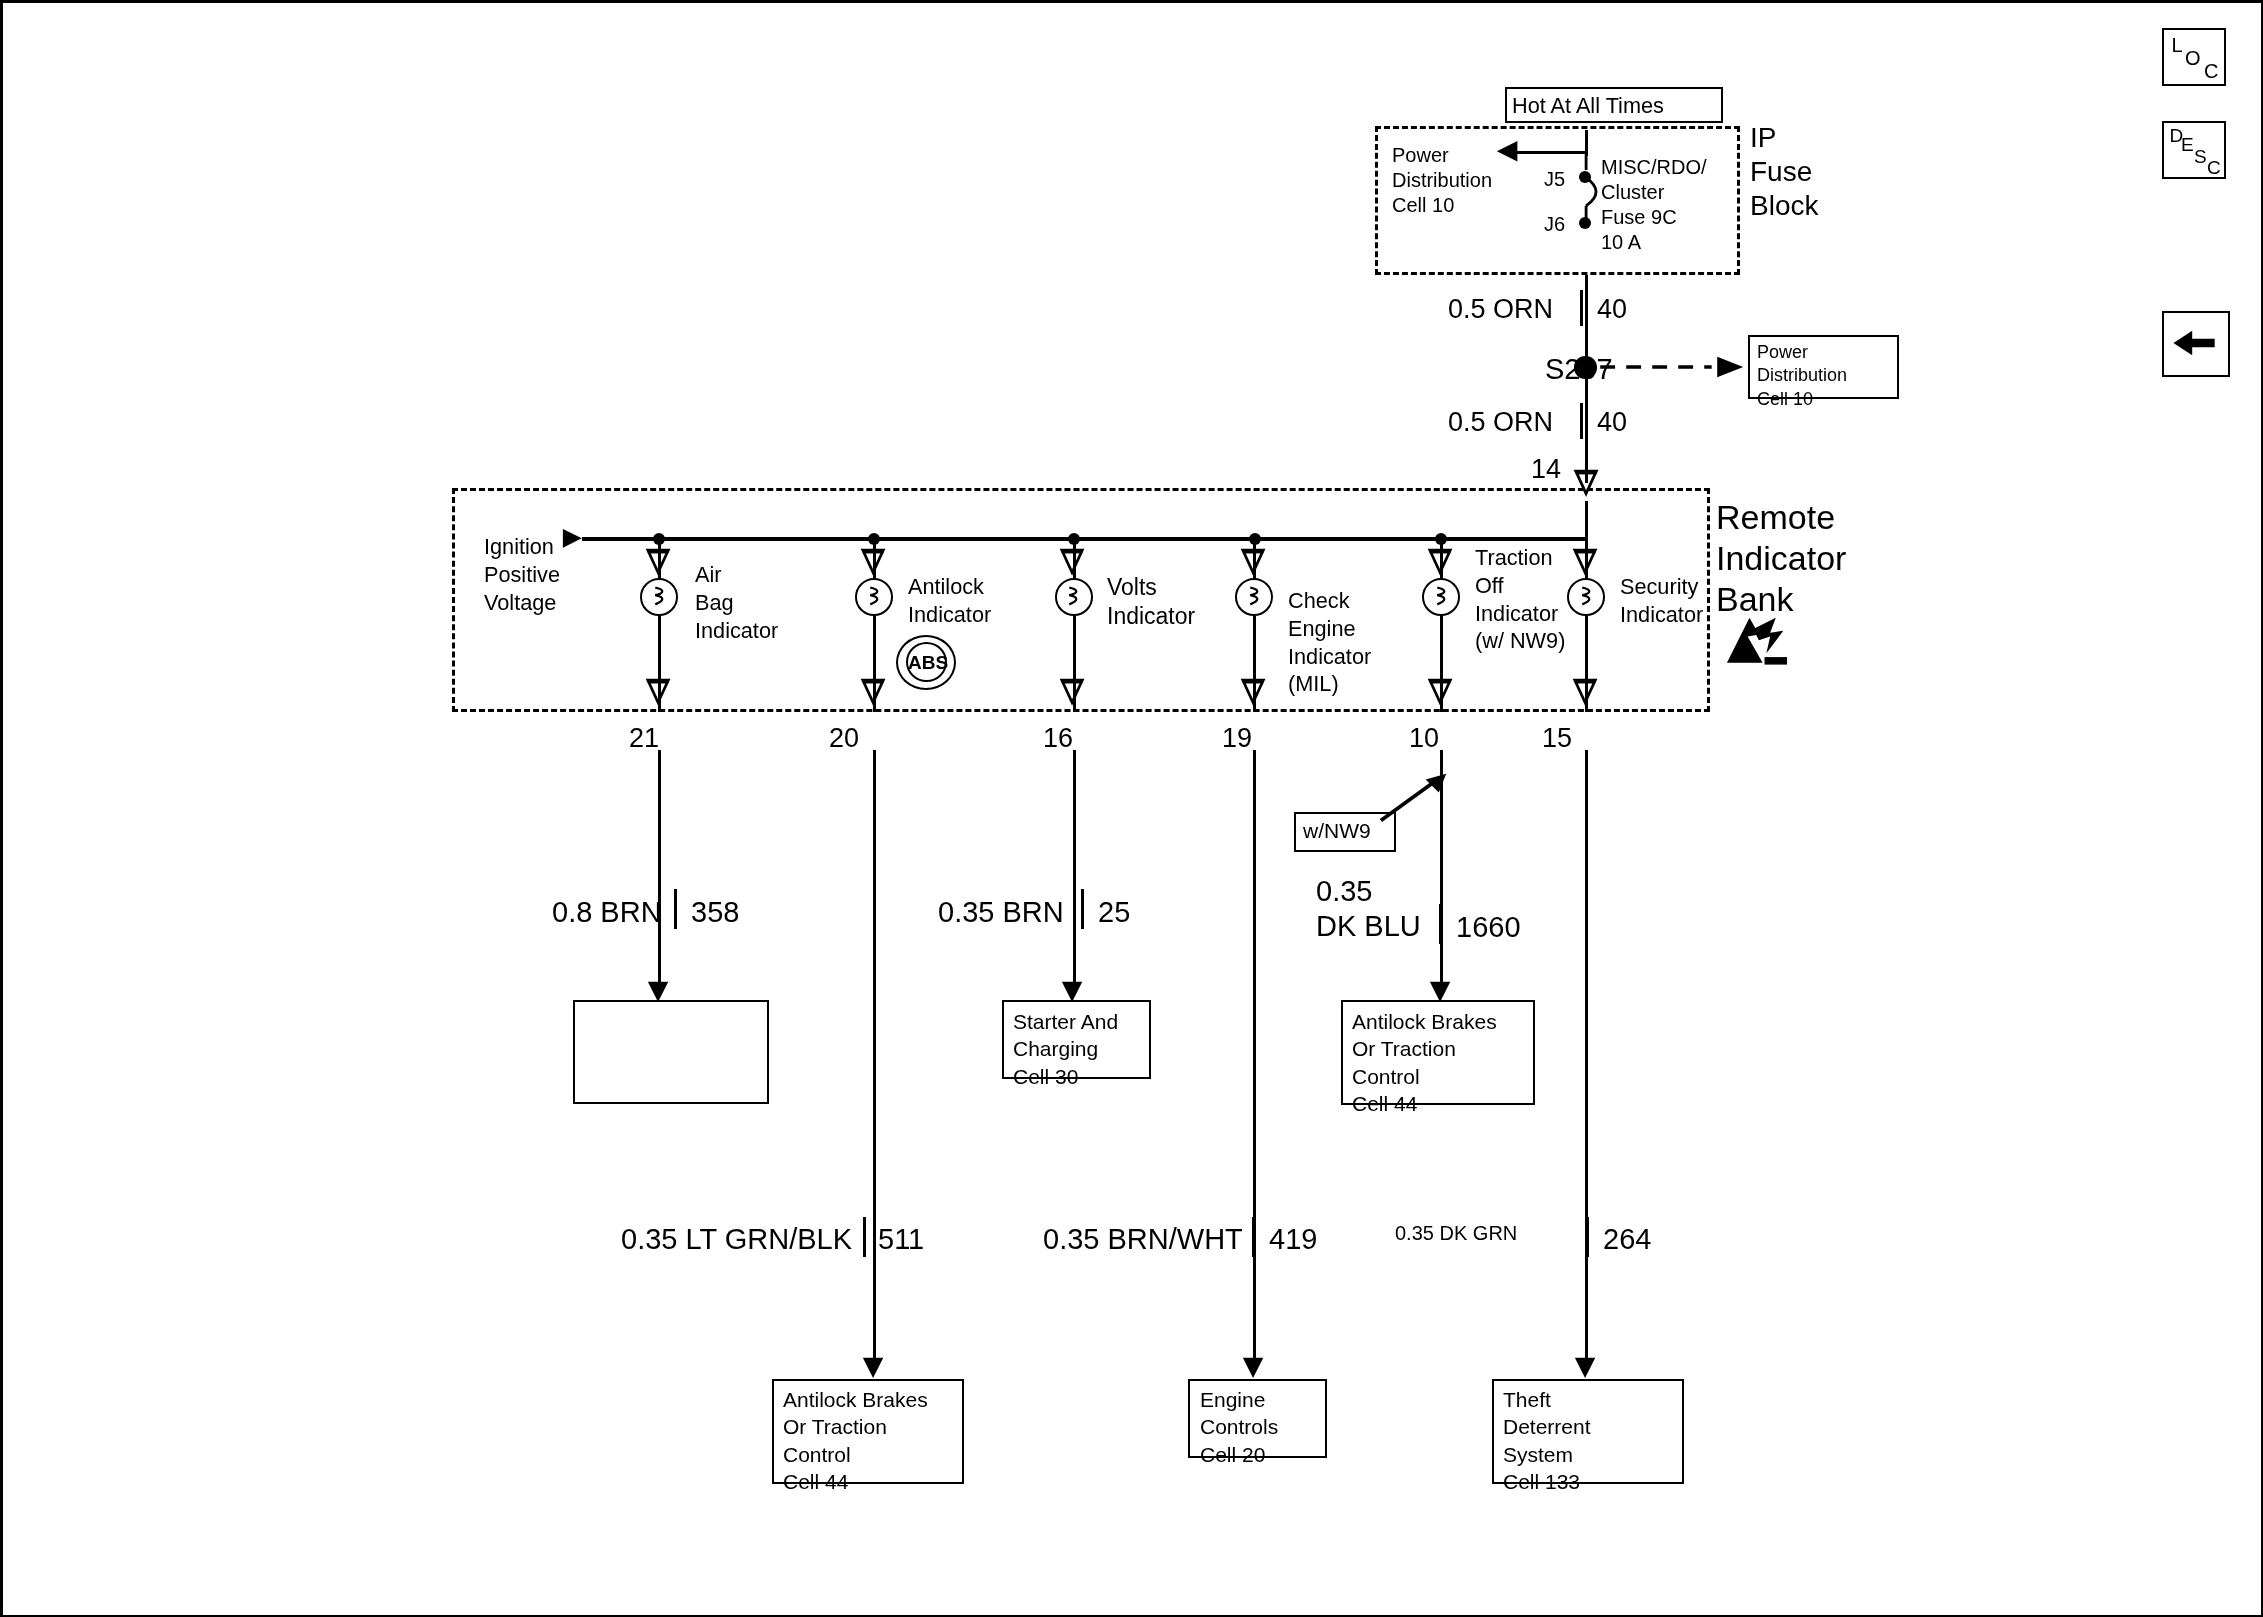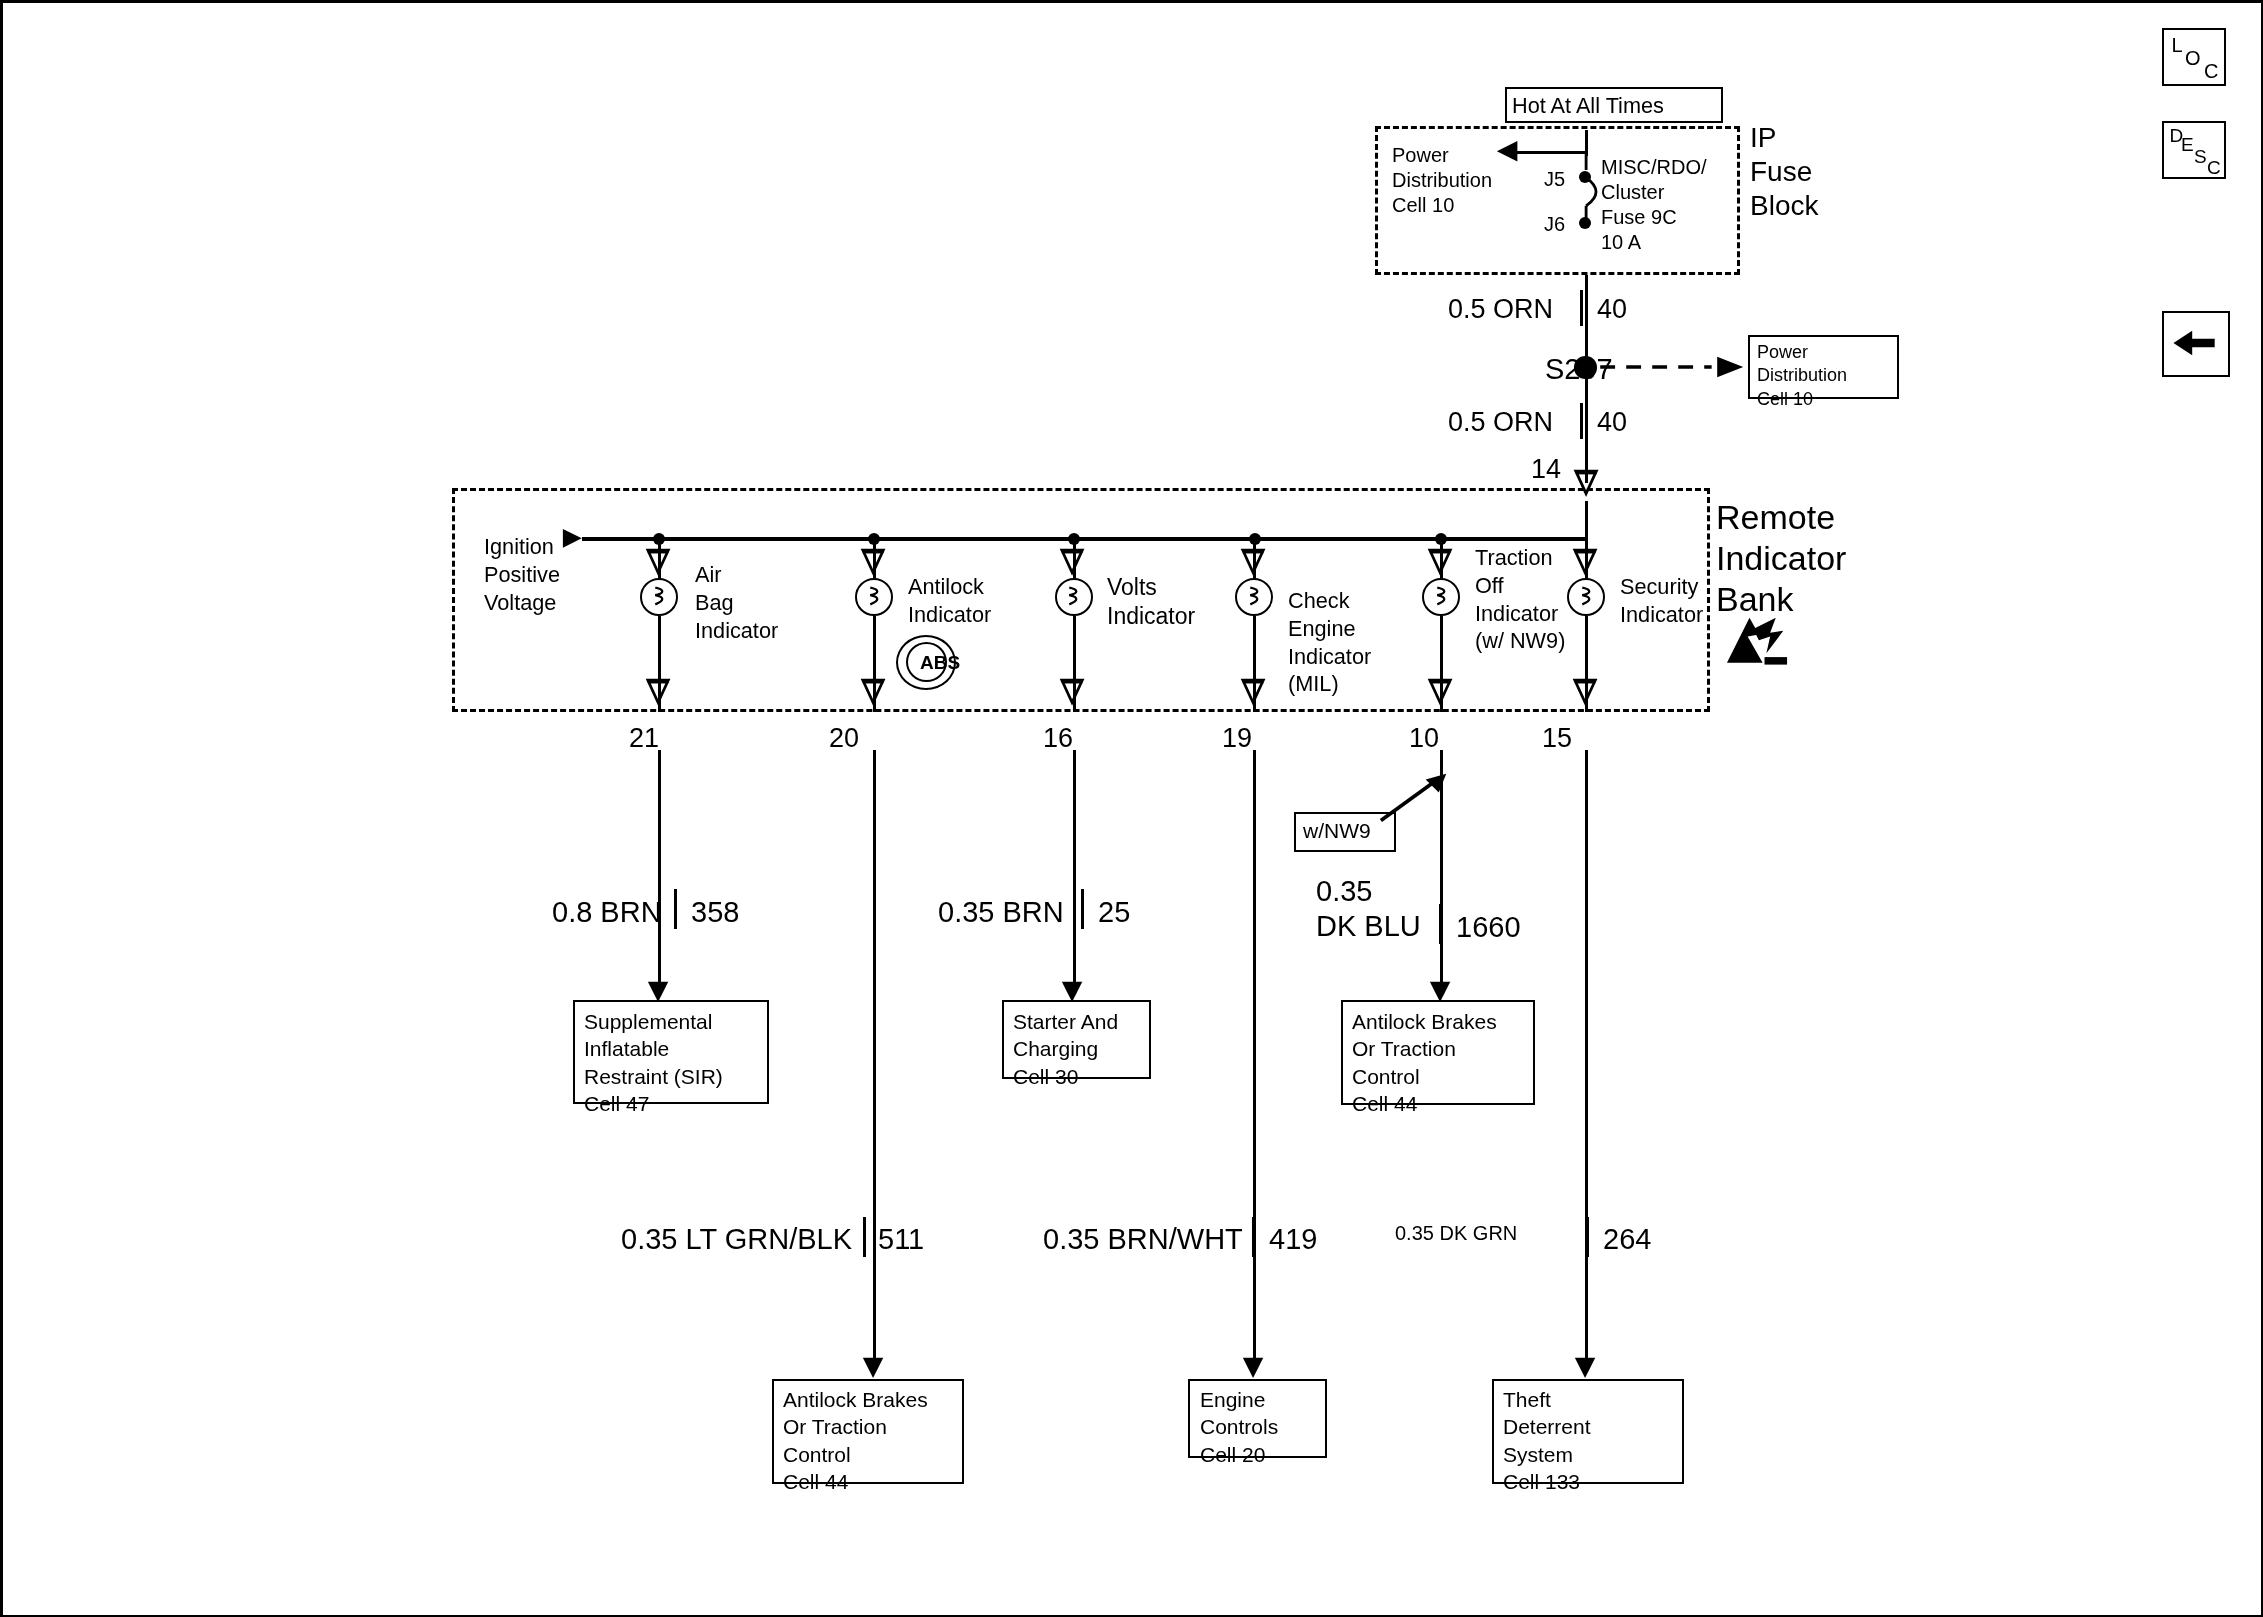--- a/index.html
+++ b/index.html
@@ -228,41 +228,37 @@
   <div class="txt lg" style="left:629px; top:723px; font-size:27px;">21</div>
   <div class="vline" style="left:658px; top:750px; height:243px;"></div>
   <svg class="abs" style="left:646px; top:976px;" width="26" height="28" viewBox="0 0 28 30">
     <path d="M 13 28 L 2 6 L 24 6 Z" fill="#000"></path>
   </svg>
   <div class="txt xl" style="left:552px; top:895px; font-size:29px;">0.8 BRN</div>
   <div class="vline" style="left:674px; top:889px; height:40px;"></div>
   <div class="txt xl" style="left:691px; top:895px; font-size:29px;">358</div>
 
   <div class="box" style="left:573px; top:1000px; width:196px; height:104px;"></div>
-  <div class="txt med" style="left:584px; top:1008px; font-size:21px; line-height:1.3;">Supplemental
-Inflatable
-Restraint (SIR)
-Cell 47</div>
 
   <div class="dot" style="left:868px; top:533px; width:12.2px; height:12.2px;"></div>
   <div class="vline" style="left:873px; top:539px; height:41px;"></div>
   <svg class="abs" style="left:861px; top:550px;" width="26" height="32" viewBox="0 0 28 34">
     <path d="M 13 0 L 2 0 L 13 24 L 24 0 Z" fill="none" stroke="#000" stroke-width="3"></path>
     <path d="M 2 2 L 24 2" stroke="#000" stroke-width="3"></path>
   </svg>
   <div class="lamp" style="left:855px; top:578px; width:38px; height:38px;"></div>
   <svg class="abs" style="left:861px; top:584px;" width="26" height="26" viewBox="0 0 28 28">
     <path d="M 10 4 C 20 6, 20 10, 10 12 C 20 14, 20 18, 10 22" stroke="#000" stroke-width="2.5" fill="none"></path>
   </svg>
   <div class="txt med" style="left:908px; top:573px; font-size:21.7px; line-height:1.28;">Antilock
 Indicator</div>
 
   <div class="absicon-outer" style="left:896px; top:635px; width:60px; height:55px;"></div>
   <div class="absicon-inner" style="left:906px; top:642px; width:41px; height:40px;"></div>
-  <div class="txt" style="left:908px; top:652px; font-size:19px; font-weight:bold;padding-left:12px;">ABS</div>
+  <div class="txt" style="left:908px; top:652px; font-size:19px; font-weight:bold;">ABS</div>
 
   <div class="vline" style="left:873px; top:616px; height:96px;"></div>
   <svg class="abs" style="left:861px; top:680px;" width="26" height="32" viewBox="0 0 28 34">
     <path d="M 13 0 L 2 0 L 13 24 L 24 0 Z" fill="none" stroke="#000" stroke-width="3"></path>
     <path d="M 2 2 L 24 2" stroke="#000" stroke-width="3"></path>
   </svg>
   <div class="txt lg" style="left:829px; top:723px; font-size:27px;">20</div>
   <div class="vline" style="left:873px; top:750px; height:621px;"></div>
   <svg class="abs" style="left:861px; top:1352px;" width="26" height="28" viewBox="0 0 28 30">
     <path d="M 13 28 L 2 6 L 24 6 Z" fill="#000"></path>

